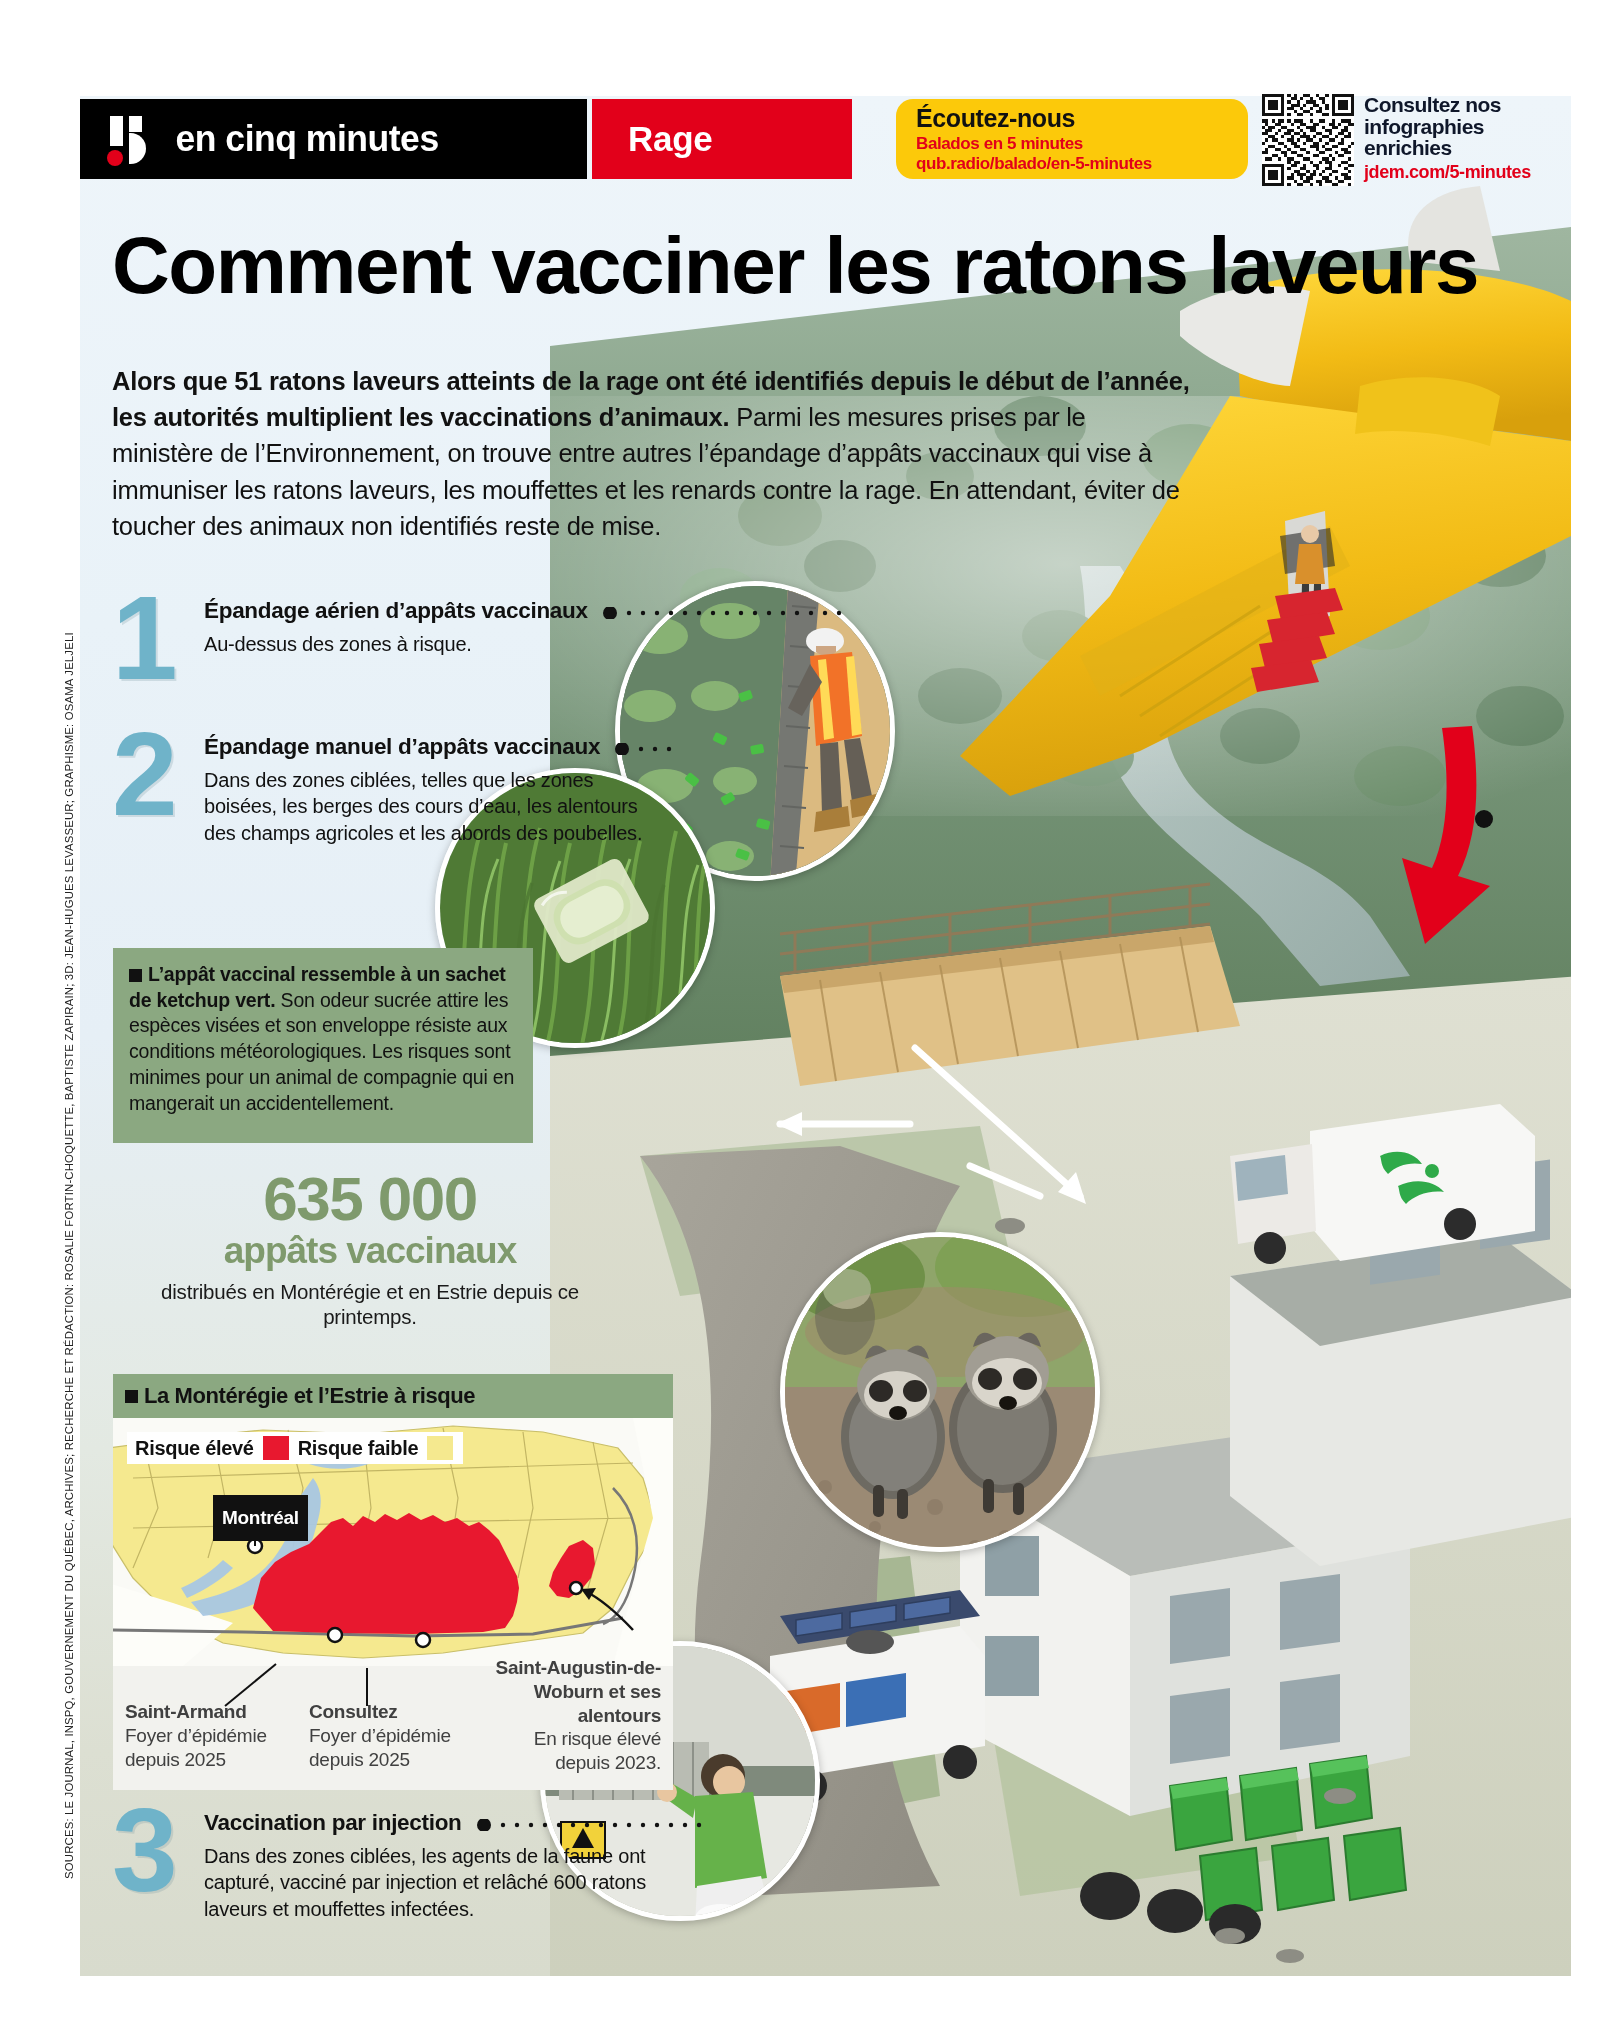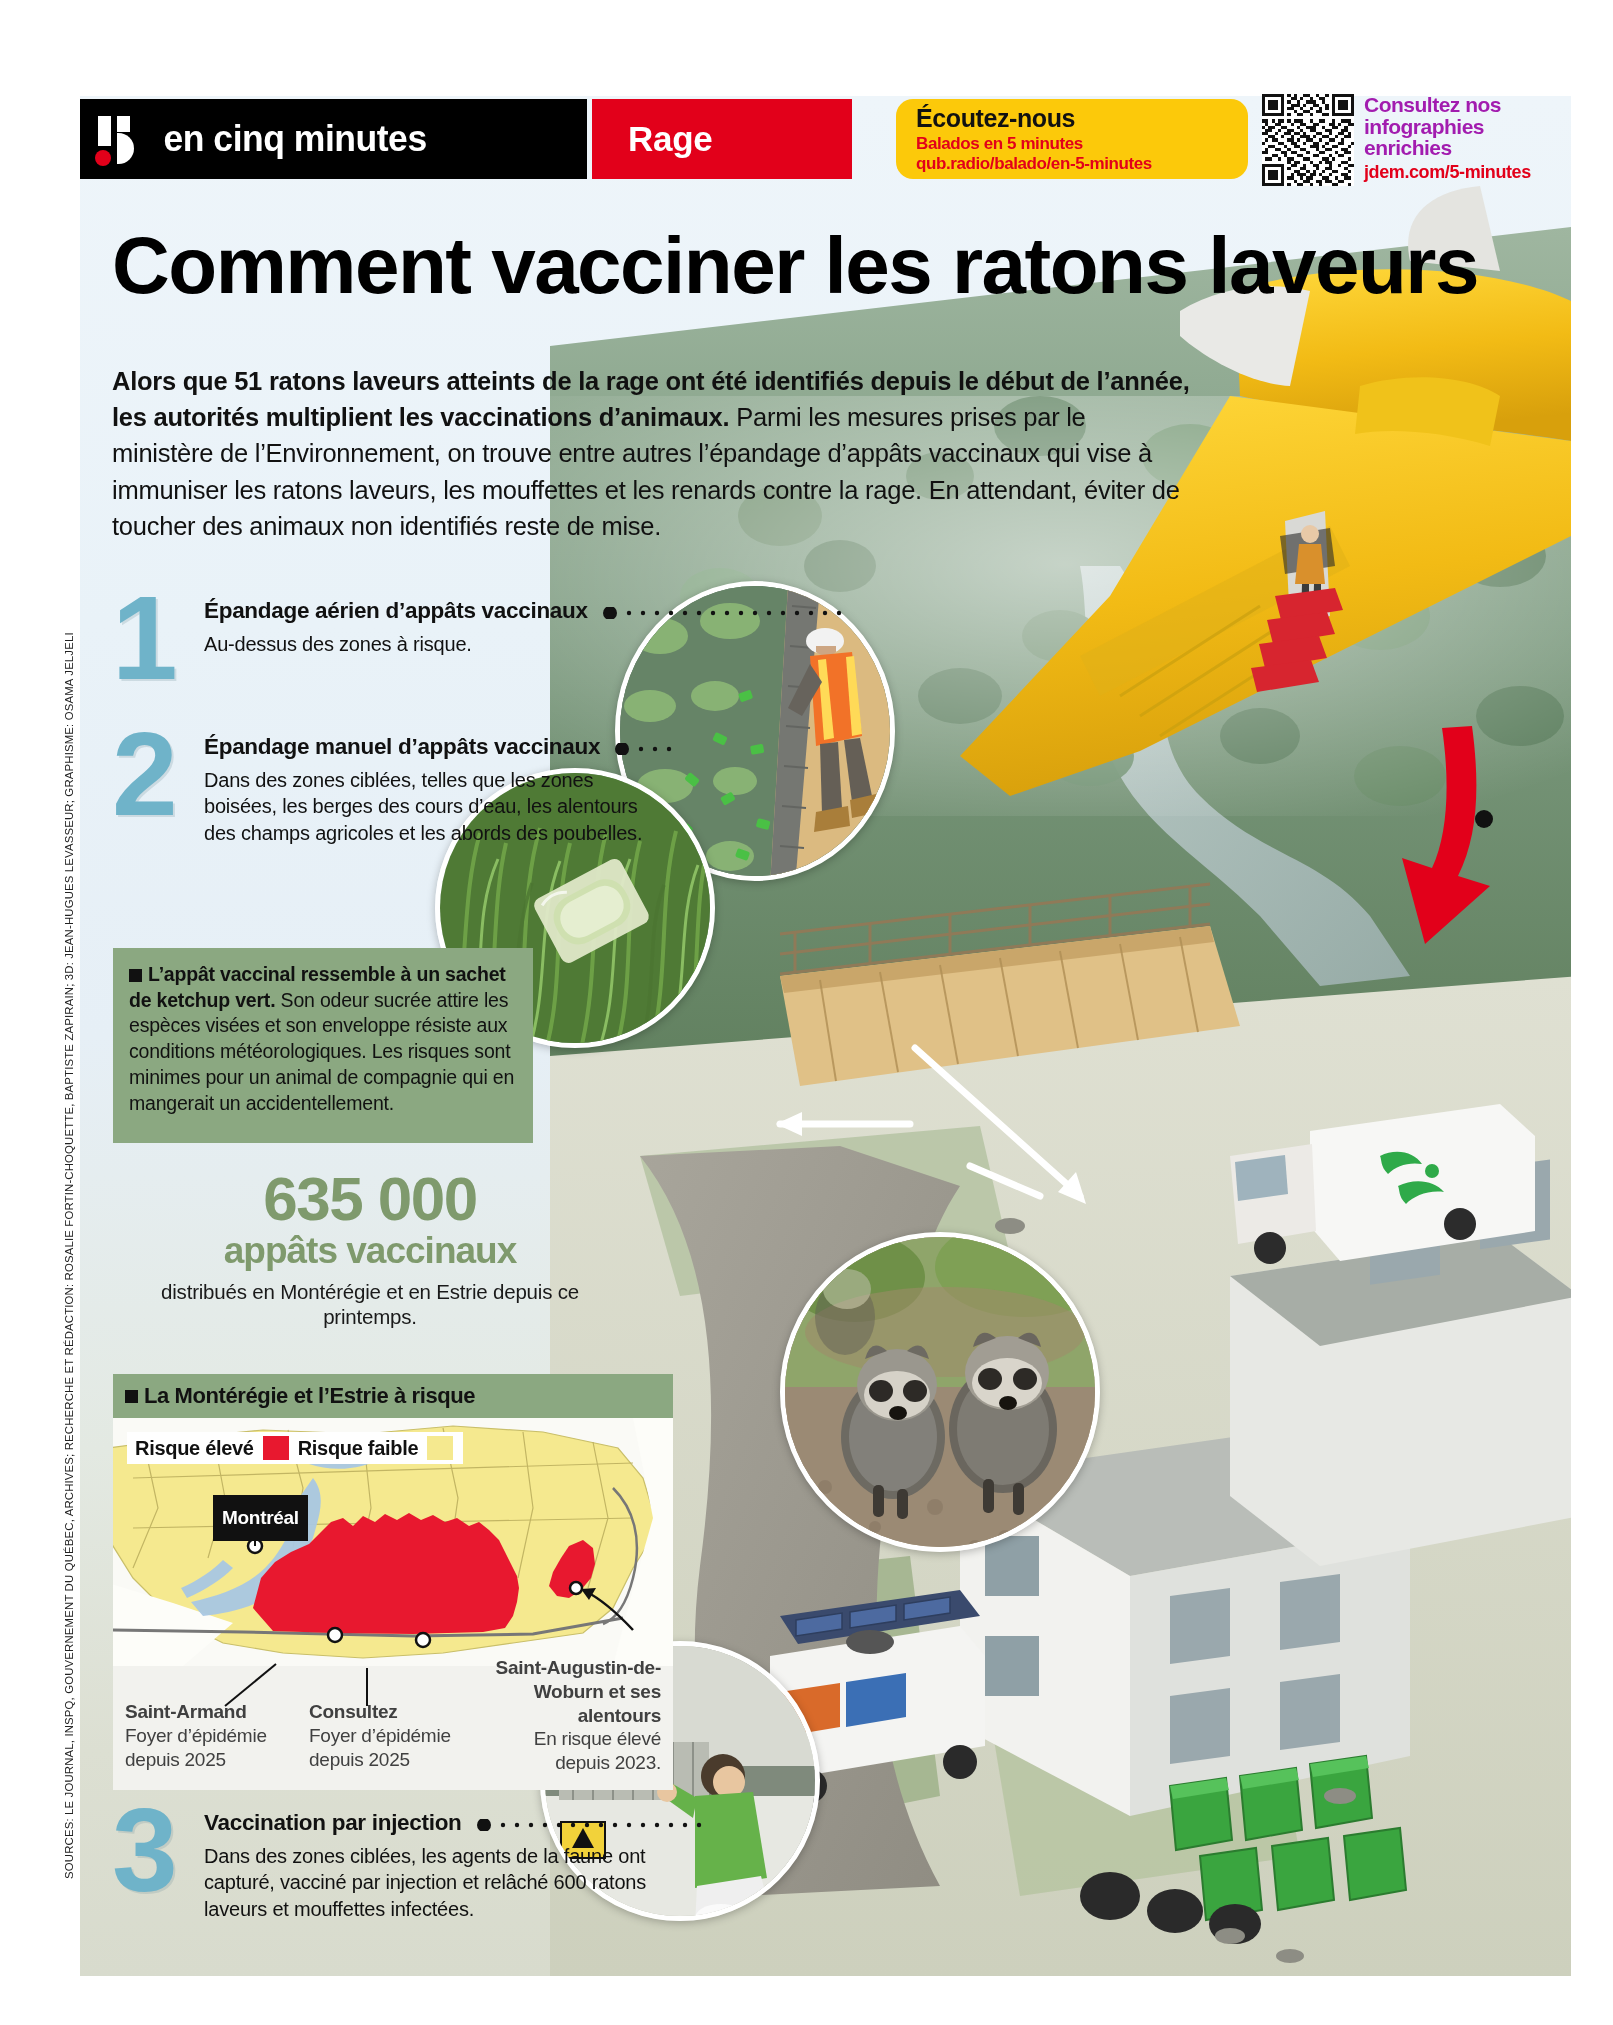--- a/index.html
+++ b/index.html
@@ -23,21 +23,21 @@
     width: 1491px; height: 1880px;
     background: linear-gradient(180deg,#eef5fa 0%, #e9f2f8 28%, #e6eff6 50%, #e3e9e2 72%, #dcdfd2 88%, #d8dbcd 100%);
     overflow: hidden;
   }
 
   
   .hdr-black {
     position: absolute; left: 80px; top: 99px;
     width: 507px; height: 80px;
     background: #000;
-    display: flex; align-items: center; padding-left: 12px;
+    display: flex; align-items: center; padding-left: 24px;
   }
   .logo-mark {
     position: relative; width: 52px; height: 50px; flex: 0 0 52px; margin-right: 14px;
   }
   .logo-mark .bar1 { position:absolute; left:6px; top:2px; width:13px; height:30px; background:#fff; }
   .logo-mark .bar2 { position:absolute; left:25px; top:2px; width:13px; height:16px; background:#fff; }
   .logo-mark .curve {
     position:absolute; left:25px; top:19px; width:17px; height:31px;
     background:#fff; border-radius: 0 16px 16px 0;
   }
@@ -56,21 +56,21 @@
     position:absolute; left:896px; top:99px; width:352px; height:80px;
     background:#fcc90a; padding: 6px 0 0 20px; border-radius: 17px;
   }
   .hdr-yellow .l1 { color:#111; font-size:25px; font-weight:700; letter-spacing:-0.4px; line-height:1.1; }
   .hdr-yellow .l2 { color:#e2001a; font-size:17px; font-weight:700; letter-spacing:-0.4px; line-height:1.18; margin-top:1px;}
   .hdr-yellow .l3 { color:#e2001a; font-size:17px; font-weight:700; letter-spacing:-0.4px; line-height:1.18; }
 
   .hdr-qr { position:absolute; left:1262px; top:94px; width:310px; height:92px; display:flex; gap:10px; }
   .qr-box { width:92px; height:92px; flex:0 0 92px; position:relative; background:#fff; }
   .qr-box svg { display:block; }
-  .qr-text .t1 { color:#a21caf; font-size:21px; font-weight:700; line-height:1.03; letter-spacing:-0.5px; }
+  .qr-text .t1 { color:#0f172a; font-size:21px; font-weight:700; line-height:1.03; letter-spacing:-0.5px; }
   .qr-text .t2 { color:#e2001a; font-size:18px; font-weight:700; letter-spacing:-0.4px; margin-top:3px;}
 
   
   .maintitle {
     position:absolute; left:112px; top:228px; width:1460px;
     font-size:80px; font-weight:700; color:#000; letter-spacing:-1.5px;
     transform: scaleX(1.0); line-height:0.95; white-space:nowrap;
     font-family:"Liberation Sans Narrow","Liberation Sans",sans-serif;
   }
 

